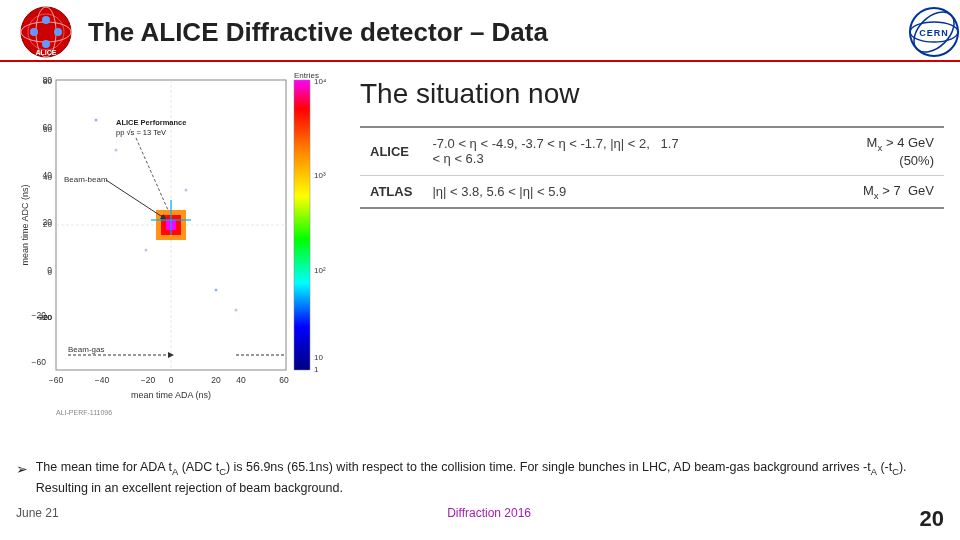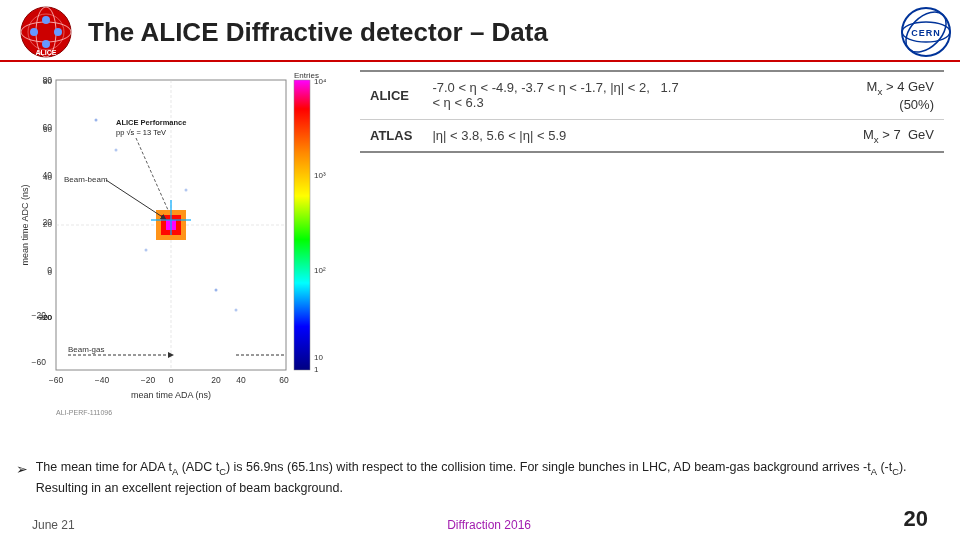--- a/index.html
+++ b/index.html
@@ -9,21 +9,21 @@
       background: #fff;
       font-family: Arial, sans-serif;
       overflow: hidden;
       position: relative;
     }
 
     
     .header {
       display: flex;
       align-items: center;
-      padding: 8px 8px 4px 16px;
+      padding: 8px 0 4px 16px;
       border-bottom: 2px solid #c00;
       position: relative;
       justify-content: flex-end;
     }
     .header-logo-left {
       width: 60px;
       height: 48px;
       display: flex;
       align-items: center;
       justify-content: center;
@@ -122,22 +122,22 @@
       margin-top: 1px;
     }
 
     
     .footer {
       position: absolute;
       bottom: 8px;
       left: 0; right: 0;
       display: flex;
       justify-content: space-between;
-      align-items: flex-end;
-      padding: 0 32px;
+      align-items: flex-start;
+      padding: 0 16px;
     }
     .footer-left {
       font-size: 12px;
       color: #555;
     }
     .footer-center {
       font-size: 12px;
       color: #a21caf;
     }
     .footer-right-group {
@@ -301,20 +301,21 @@
             <path d="M0,0 L6,3 L0,6 Z" fill="#333"></path>
           </marker>
         </defs>
 
         <text x="40" y="345" font-size="7" fill="#888" font-family="Arial">ALI-PERF-111096</text>
       </svg>
     </div>
   </div>
 
   <div class="right-content">
+    <div class="situation-now-title">The situation now</div>
 
     <table class="data-table">
       <tbody>
 
         <tr>
           <td class="td-experiment">ALICE</td>
           <td class="td-range">
             -7.0 &lt; η &lt; -4.9, -3.7 &lt; η &lt; -1.7, |η| &lt; 2,&nbsp;&nbsp; 1.7<br>
             &lt; η &lt; 6.3
           </td>

